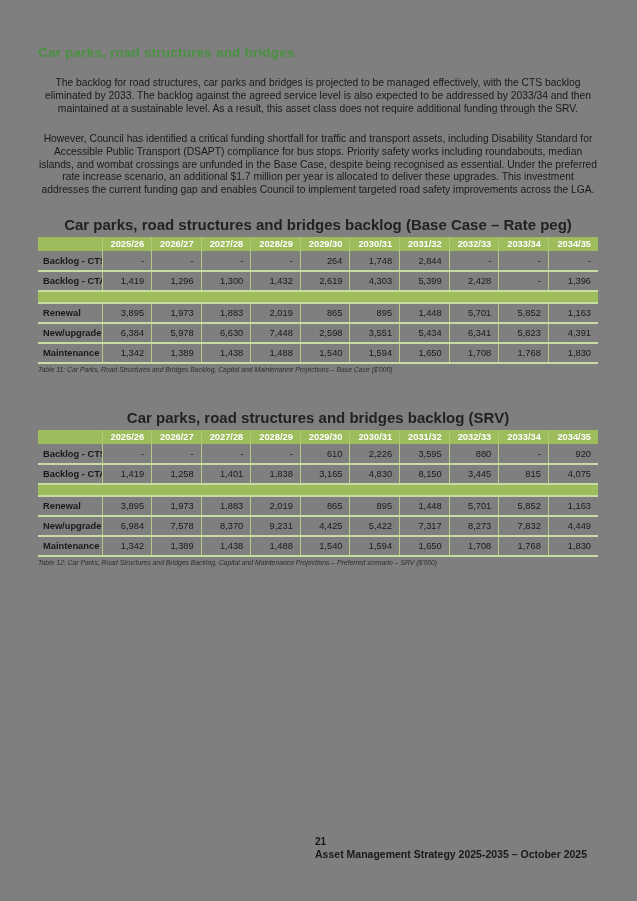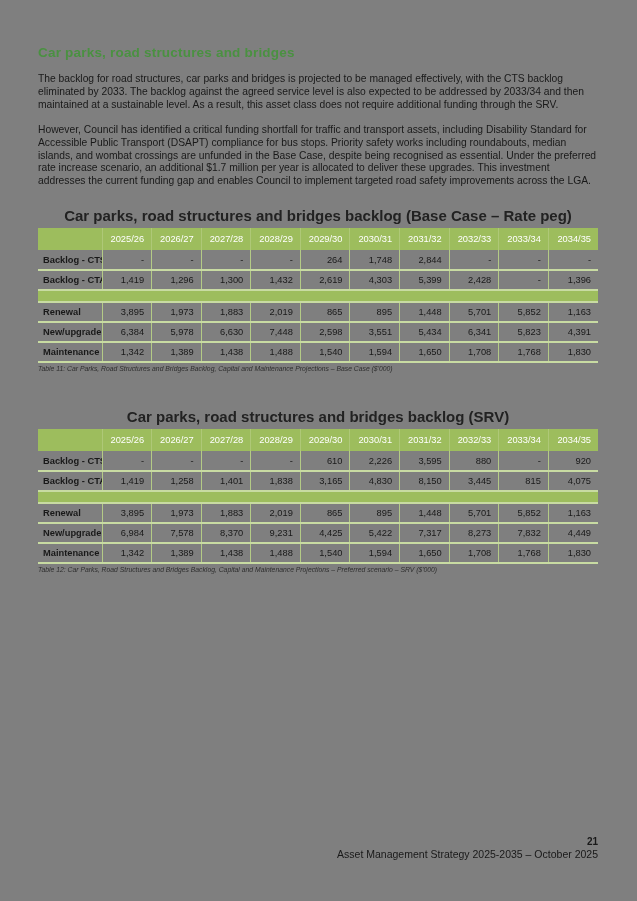--- a/index.html
+++ b/index.html
@@ -14,23 +14,24 @@
   }
   .page { position: absolute; inset: 0; padding: 45px 39px 16px 38px; }
 
   .heading {
     margin: 0 0 13px 0;
     font-size: 13.5px; font-weight: bold;
     color: var(--heading-green, #4a9141);
     letter-spacing: 0.2px;
   }
   .para {
-    margin: 8px 0 12px 0;
+    margin: 17px 0 12px 0;
     font-size: 10.3px; line-height: 12.9px;
     color: var(--body-text, #191919);
+    text-align: center;
   }
   .caption {
     margin: 19px 0 4px 0;
     text-align: center;
     font-size: 15px; font-weight: bold;
     color: #222222;
   }
   .caption.second { margin-top: 36px; }
 
   table.data-table {
@@ -39,24 +40,24 @@
     table-layout: fixed;
   }
   table.data-table th, table.data-table td {
     padding: 0 7px 0 4px;
     font-size: 9.3px;
     overflow: hidden;
     white-space: nowrap;
   }
   table.data-table col.label-col { width: 64px; }
   table.data-table thead th {
-    height: 22px;
+    height: 14px;
     background: var(--table-header-bg, #9dbd5d);
     color: var(--header-text, #ffffff);
-    font-weight: normal;
+    font-weight: bold;
     text-align: right;
     border-left: 1px solid var(--header-divider, #aec877);
   }
   table.data-table thead th:first-child { border-left: none; }
   table.data-table tbody tr { border-bottom: 2px solid var(--table-border, #c8dba2); }
   table.data-table tbody tr:last-child { border-bottom: 2px solid var(--table-border, #c8dba2); }
   table.data-table tbody td {
     height: 20px;
     text-align: right;
     color: var(--body-text, #191919);
@@ -74,25 +75,24 @@
     border-left: none;
   }
   .footnote {
     margin-top: 2px;
     font-size: 6.8px; font-style: italic;
     color: #2e2e2e;
   }
 
   .footer {
     position: absolute;
-    right: 39px; bottom: 40px;
-    text-align: right;
+    right: 50px; bottom: 40px;
   }
   .footer .page-number { font-size: 10px; font-weight: bold; line-height: 13px; }
-  .footer .doc-title { font-size: 10.5px; font-weight: normal; line-height: 13px; }
+  .footer .doc-title { font-size: 10.5px; font-weight: bold; line-height: 13px; }
 </style>
 </head>
 <body>
 
 <div class="page">
 
   <h1 class="heading">Car parks, road structures and bridges</h1>
 
   <p class="para">The backlog for road structures, car parks and bridges is projected to be managed effectively, with the CTS backlog eliminated by 2033. The backlog against the agreed service level is also expected to be addressed by 2033/34 and then maintained at a sustainable level. As a result, this asset class does not require additional funding through the SRV.</p>
   <p class="para">However, Council has identified a critical funding shortfall for traffic and transport assets, including Disability Standard for Accessible Public Transport (DSAPT) compliance for bus stops. Priority safety works including roundabouts, median islands, and wombat crossings are unfunded in the Base Case, despite being recognised as essential. Under the preferred rate increase scenario, an additional $1.7 million per year is allocated to deliver these upgrades. This investment addresses the current funding gap and enables Council to implement targeted road safety improvements across the LGA.</p>

